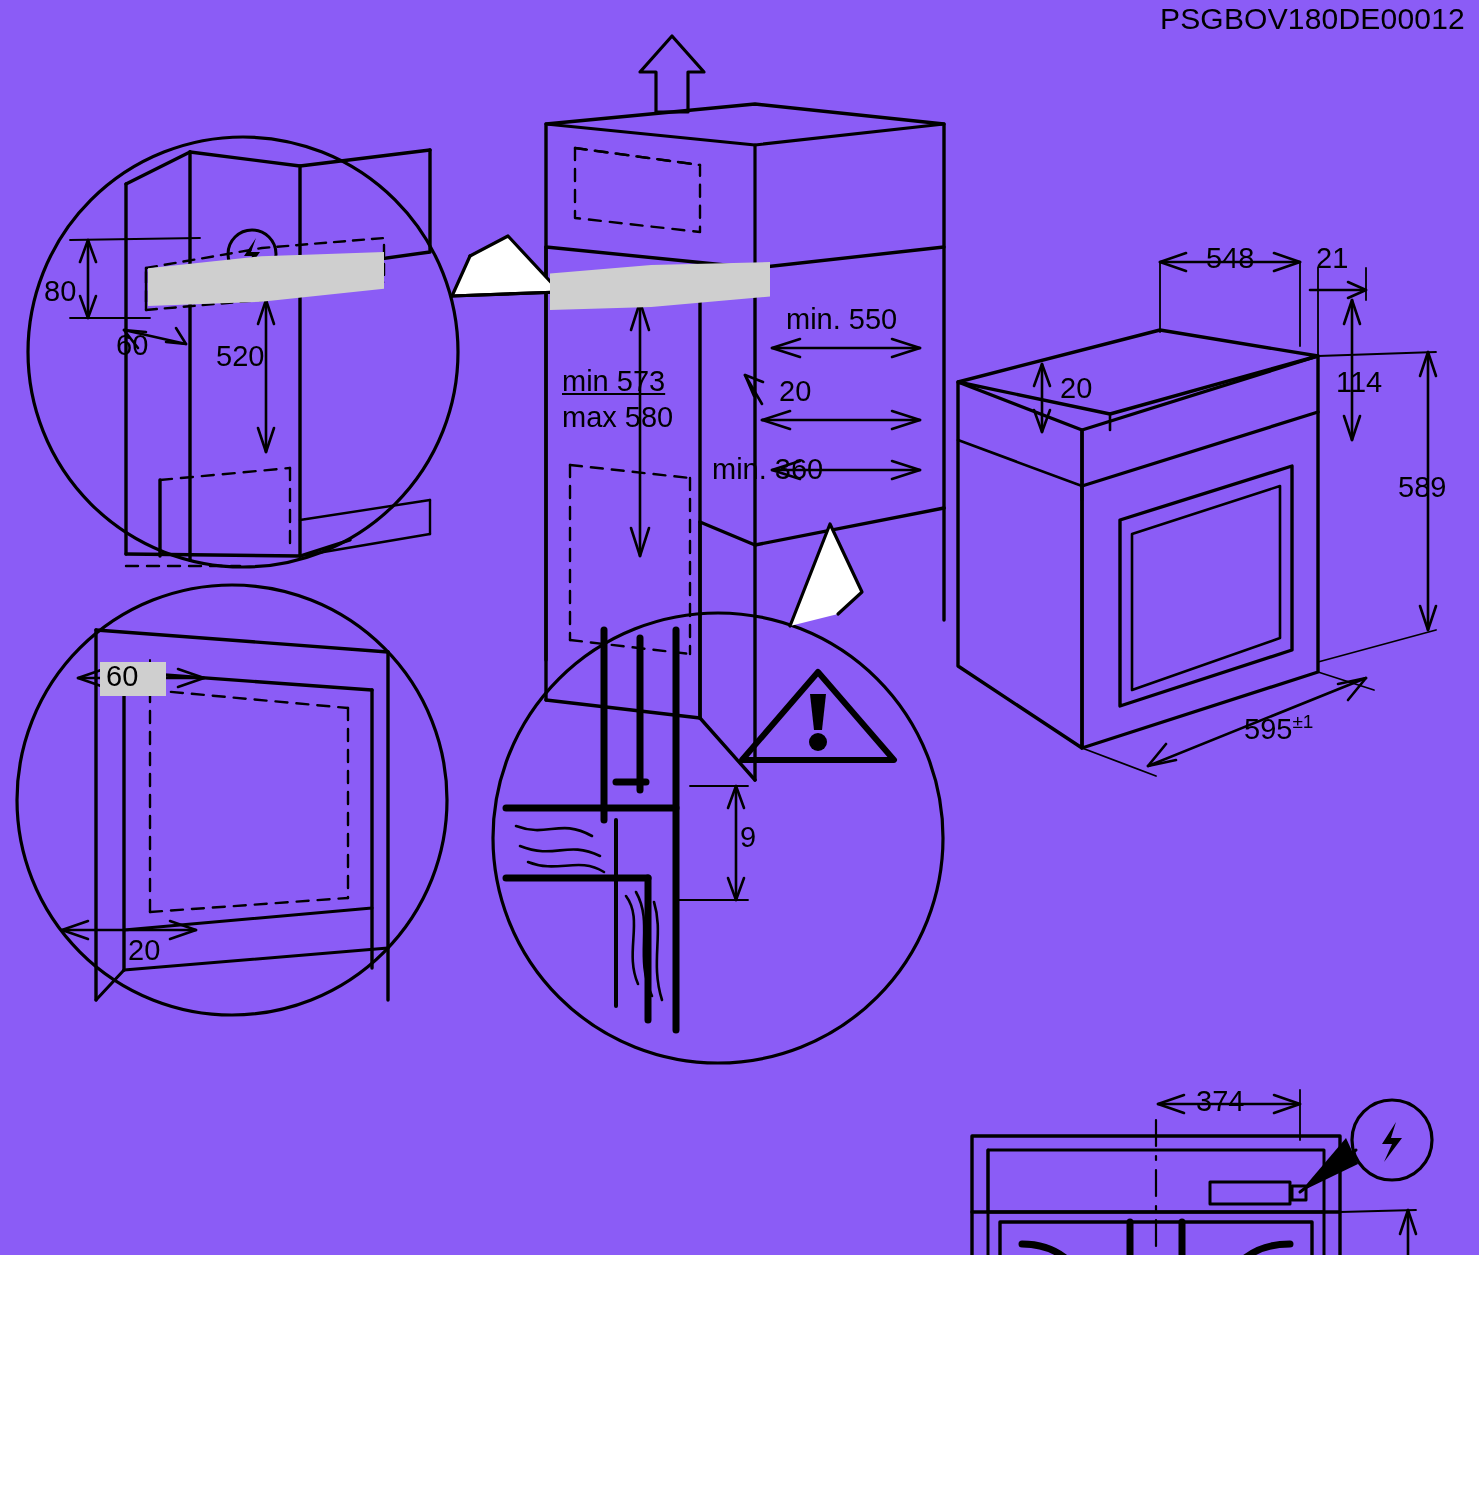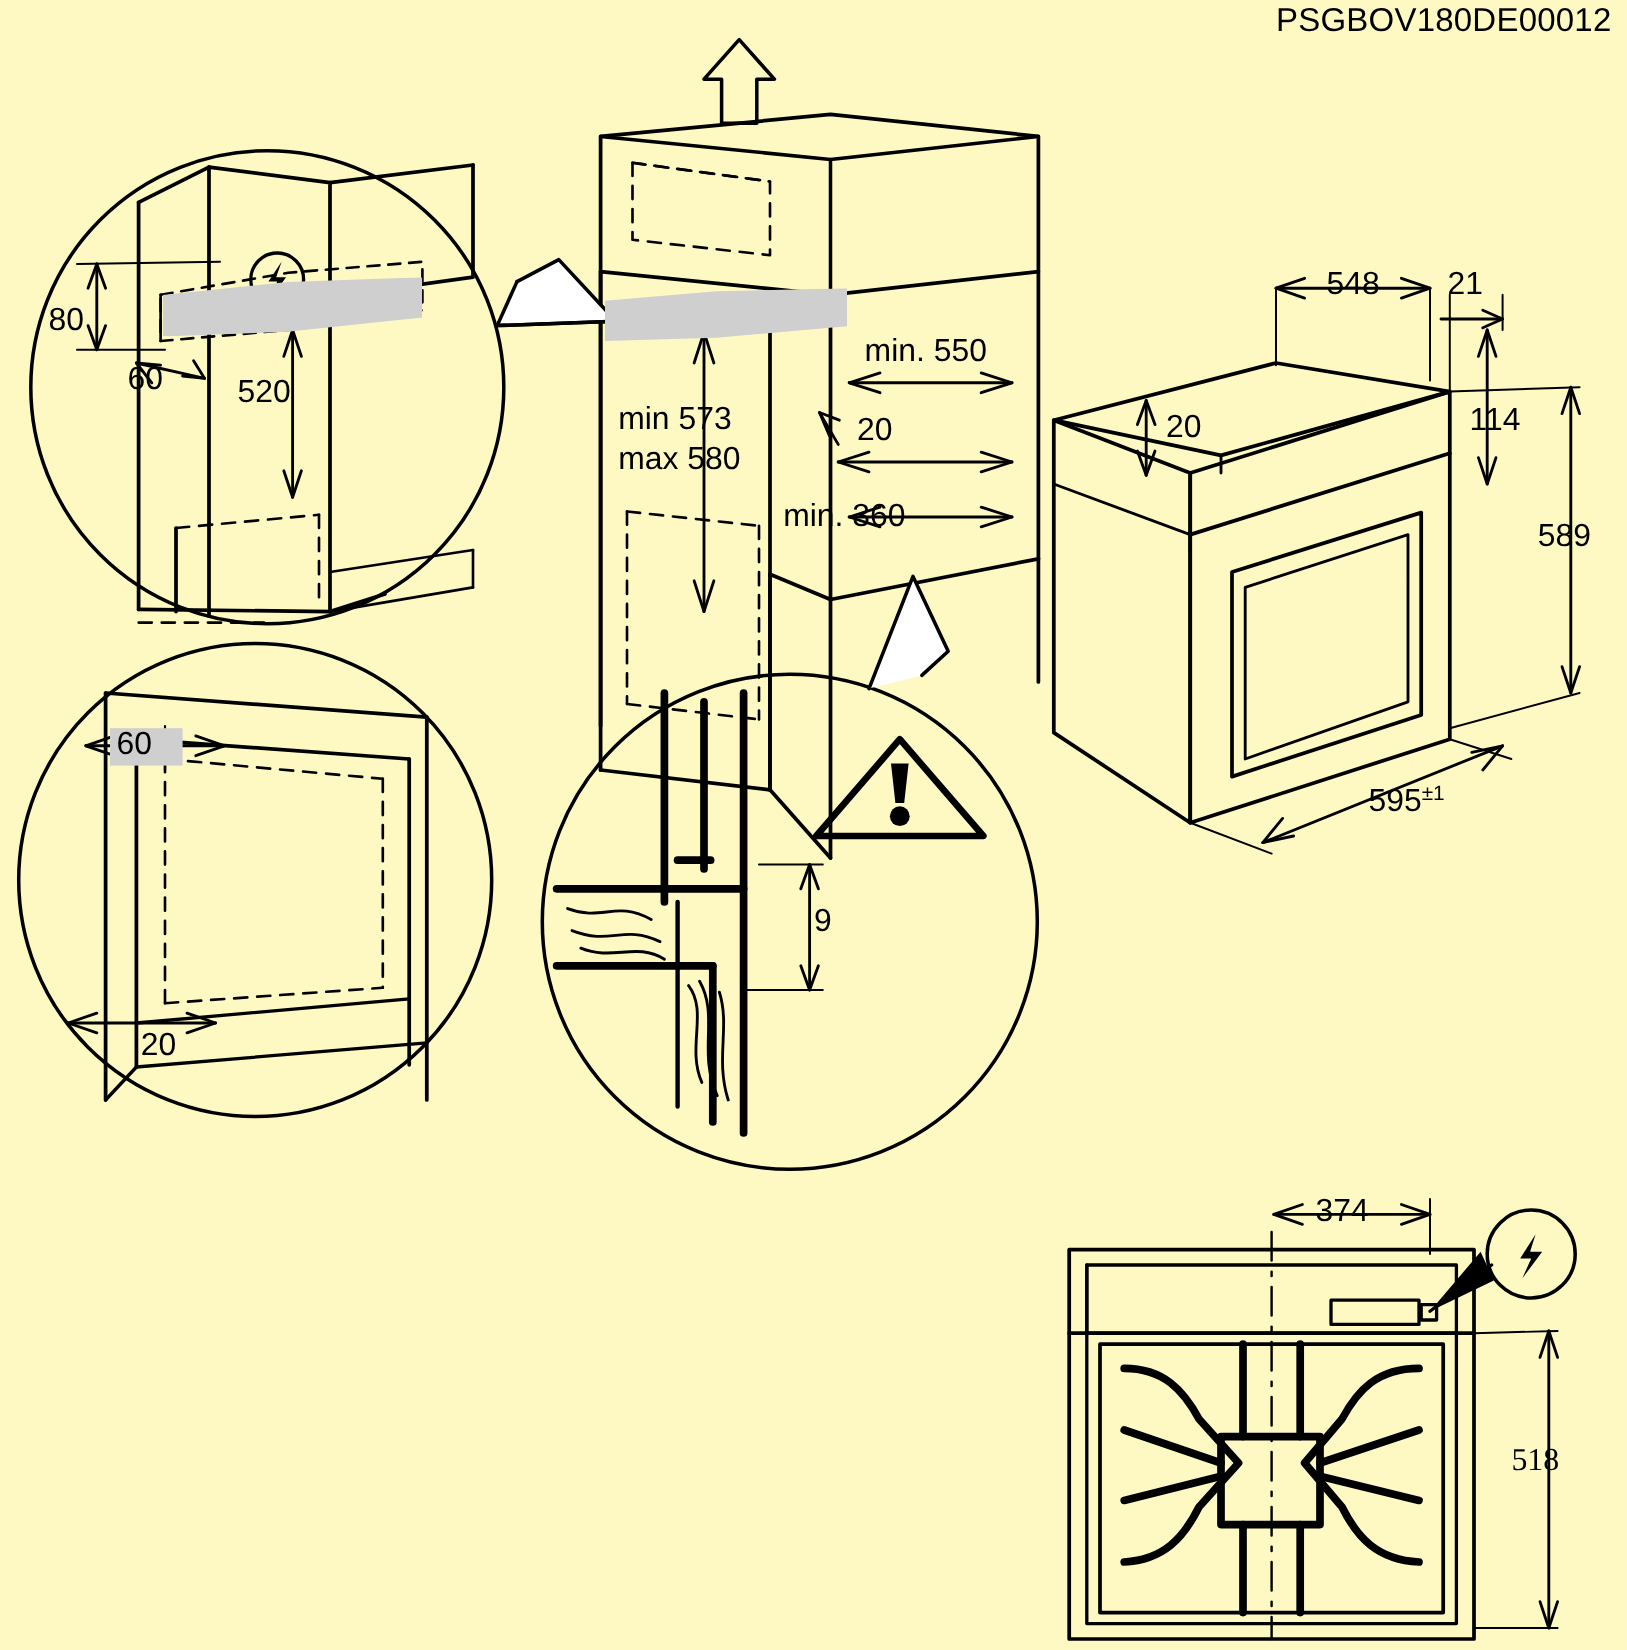--- a/index.html
+++ b/index.html
@@ -7,23 +7,23 @@
     padding: 0;
     background: #ffffff;
   }
   body {
     font-family: "Liberation Sans", sans-serif;
     color: #000000;
   }
   #sheet {
     position: relative;
     width: 1479px;
-    height: 1500px;
+    height: 1255px;
     overflow: hidden;
-    background: #fef9c3;
+    background: #8b5cf6;
   }
   #sheet svg {
     position: absolute;
     left: 0;
     top: 0;
   }
   .doc-code {
     position: absolute;
     right: 14px;
     top: 2px;
@@ -314,21 +314,21 @@
   <div class="hl" style="left:550px; top:262px; width:220px; height:48px; clip-path: polygon(0% 24%, 46% 6%, 100% 0%, 100% 72%, 46% 94%, 0% 100%);"></div>
   <div class="hl" style="left:100px; top:662px; width:66px; height:34px;"></div>
 
   <div class="lbl" style="left:44px; top:276px;">80</div>
   <div class="lbl" style="left:116px; top:330px;">60</div>
   <div class="lbl" style="left:216px; top:341px;">520</div>
 
   <div class="lbl" style="left:106px; top:661px;">60</div>
   <div class="lbl" style="left:128px; top:935px;">20</div>
 
-  <div class="lbl" style="left:562px; top:366px;">min 573</div>
+  <div class="lbl" style="left:562px; top:366px;text-decoration:underline;">min 573</div>
   <div class="lbl" style="left:562px; top:402px;">max 580</div>
   <div class="lbl" style="left:786px; top:304px;">min. 550</div>
   <div class="lbl" style="left:779px; top:376px;">20</div>
   <div class="lbl" style="left:712px; top:454px;">min. 360</div>
 
   <div class="lbl" style="left:740px; top:822px;">9</div>
 
   <div class="lbl" style="left:1206px; top:243px;">548</div>
   <div class="lbl" style="left:1316px; top:243px;">21</div>
   <div class="lbl" style="left:1060px; top:373px;">20</div>

